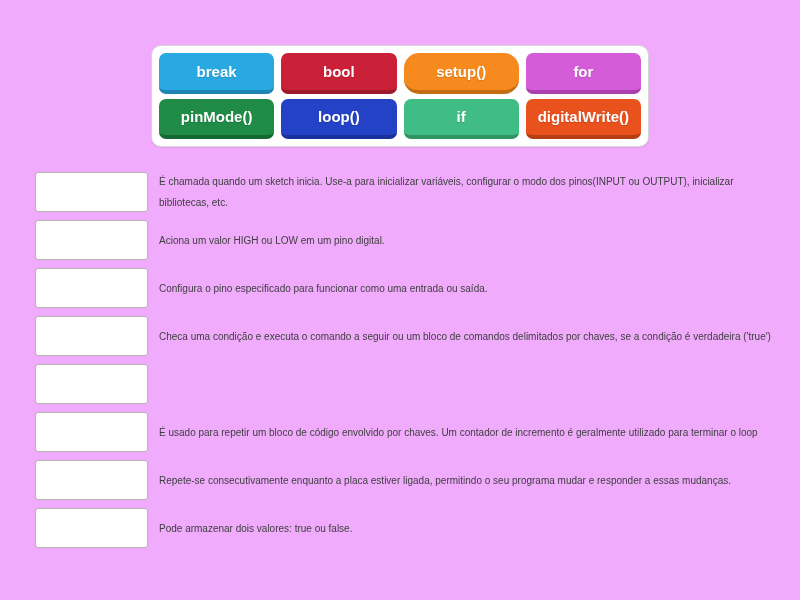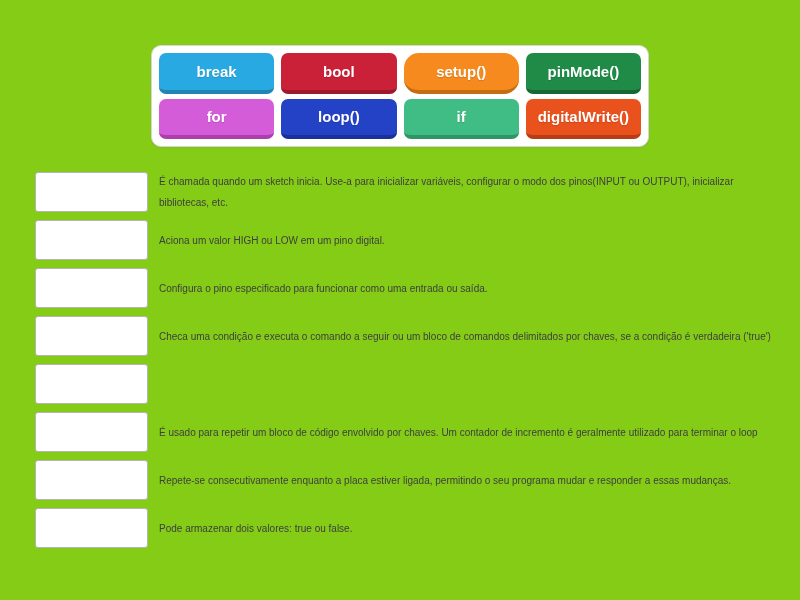--- a/index.html
+++ b/index.html
@@ -2,21 +2,21 @@
 <html><head>
 <meta charset="utf-8">
 <style>
   * { margin: 0; padding: 0; box-sizing: border-box; }
   html, body { background: #ffffff; }
   body { font-family: "Liberation Sans", "DejaVu Sans", sans-serif; }
   .stage {
     position: relative;
     width: 800px;
     height: 600px;
-    background: #84cc16;
+    background: #f0abfc;
     overflow: hidden;
   }
   
   .word-bank {
     position: absolute;
     left: 151px;
     top: 45px;
     width: 498px;
     height: 102px;
     background: #ffffff;
@@ -71,22 +71,22 @@
 </style>
 </head>
 <body>
 
 <div class="stage">
 
   <div class="word-bank">
     <div class="chip" style="background: rgb(41, 169, 225); border-bottom-color: rgb(30, 133, 180);">break</div>
     <div class="chip" style="background: rgb(203, 33, 56); border-bottom-color: rgb(156, 26, 43);">bool</div>
     <div class="chip" style="background: rgb(246, 138, 30); border-bottom-color: rgb(197, 109, 19); border-radius: 15px;">setup()</div>
+    <div class="chip" style="background: rgb(213, 92, 216); border-bottom-color: rgb(170, 63, 173);">for</div>
     <div class="chip" style="background: rgb(31, 139, 70); border-bottom-color: rgb(21, 104, 51);">pinMode()</div>
-    <div class="chip" style="background: rgb(213, 92, 216); border-bottom-color: rgb(170, 63, 173);">for</div>
     <div class="chip" style="background: rgb(36, 66, 197); border-bottom-color: rgb(26, 48, 154);">loop()</div>
     <div class="chip" style="background: rgb(64, 189, 133); border-bottom-color: rgb(47, 149, 101);">if</div>
     <div class="chip" style="background: rgb(233, 81, 29); border-bottom-color: rgb(183, 61, 20);">digitalWrite()</div>
   </div>
 
   <div class="rows">
 
     <div class="match-row">
       <div class="drop-box"></div>
       <div class="definition">É chamada quando um sketch inicia. Use-a para inicializar variáveis, configurar o modo dos pinos(INPUT ou OUTPUT), inicializar bibliotecas, etc.</div>

